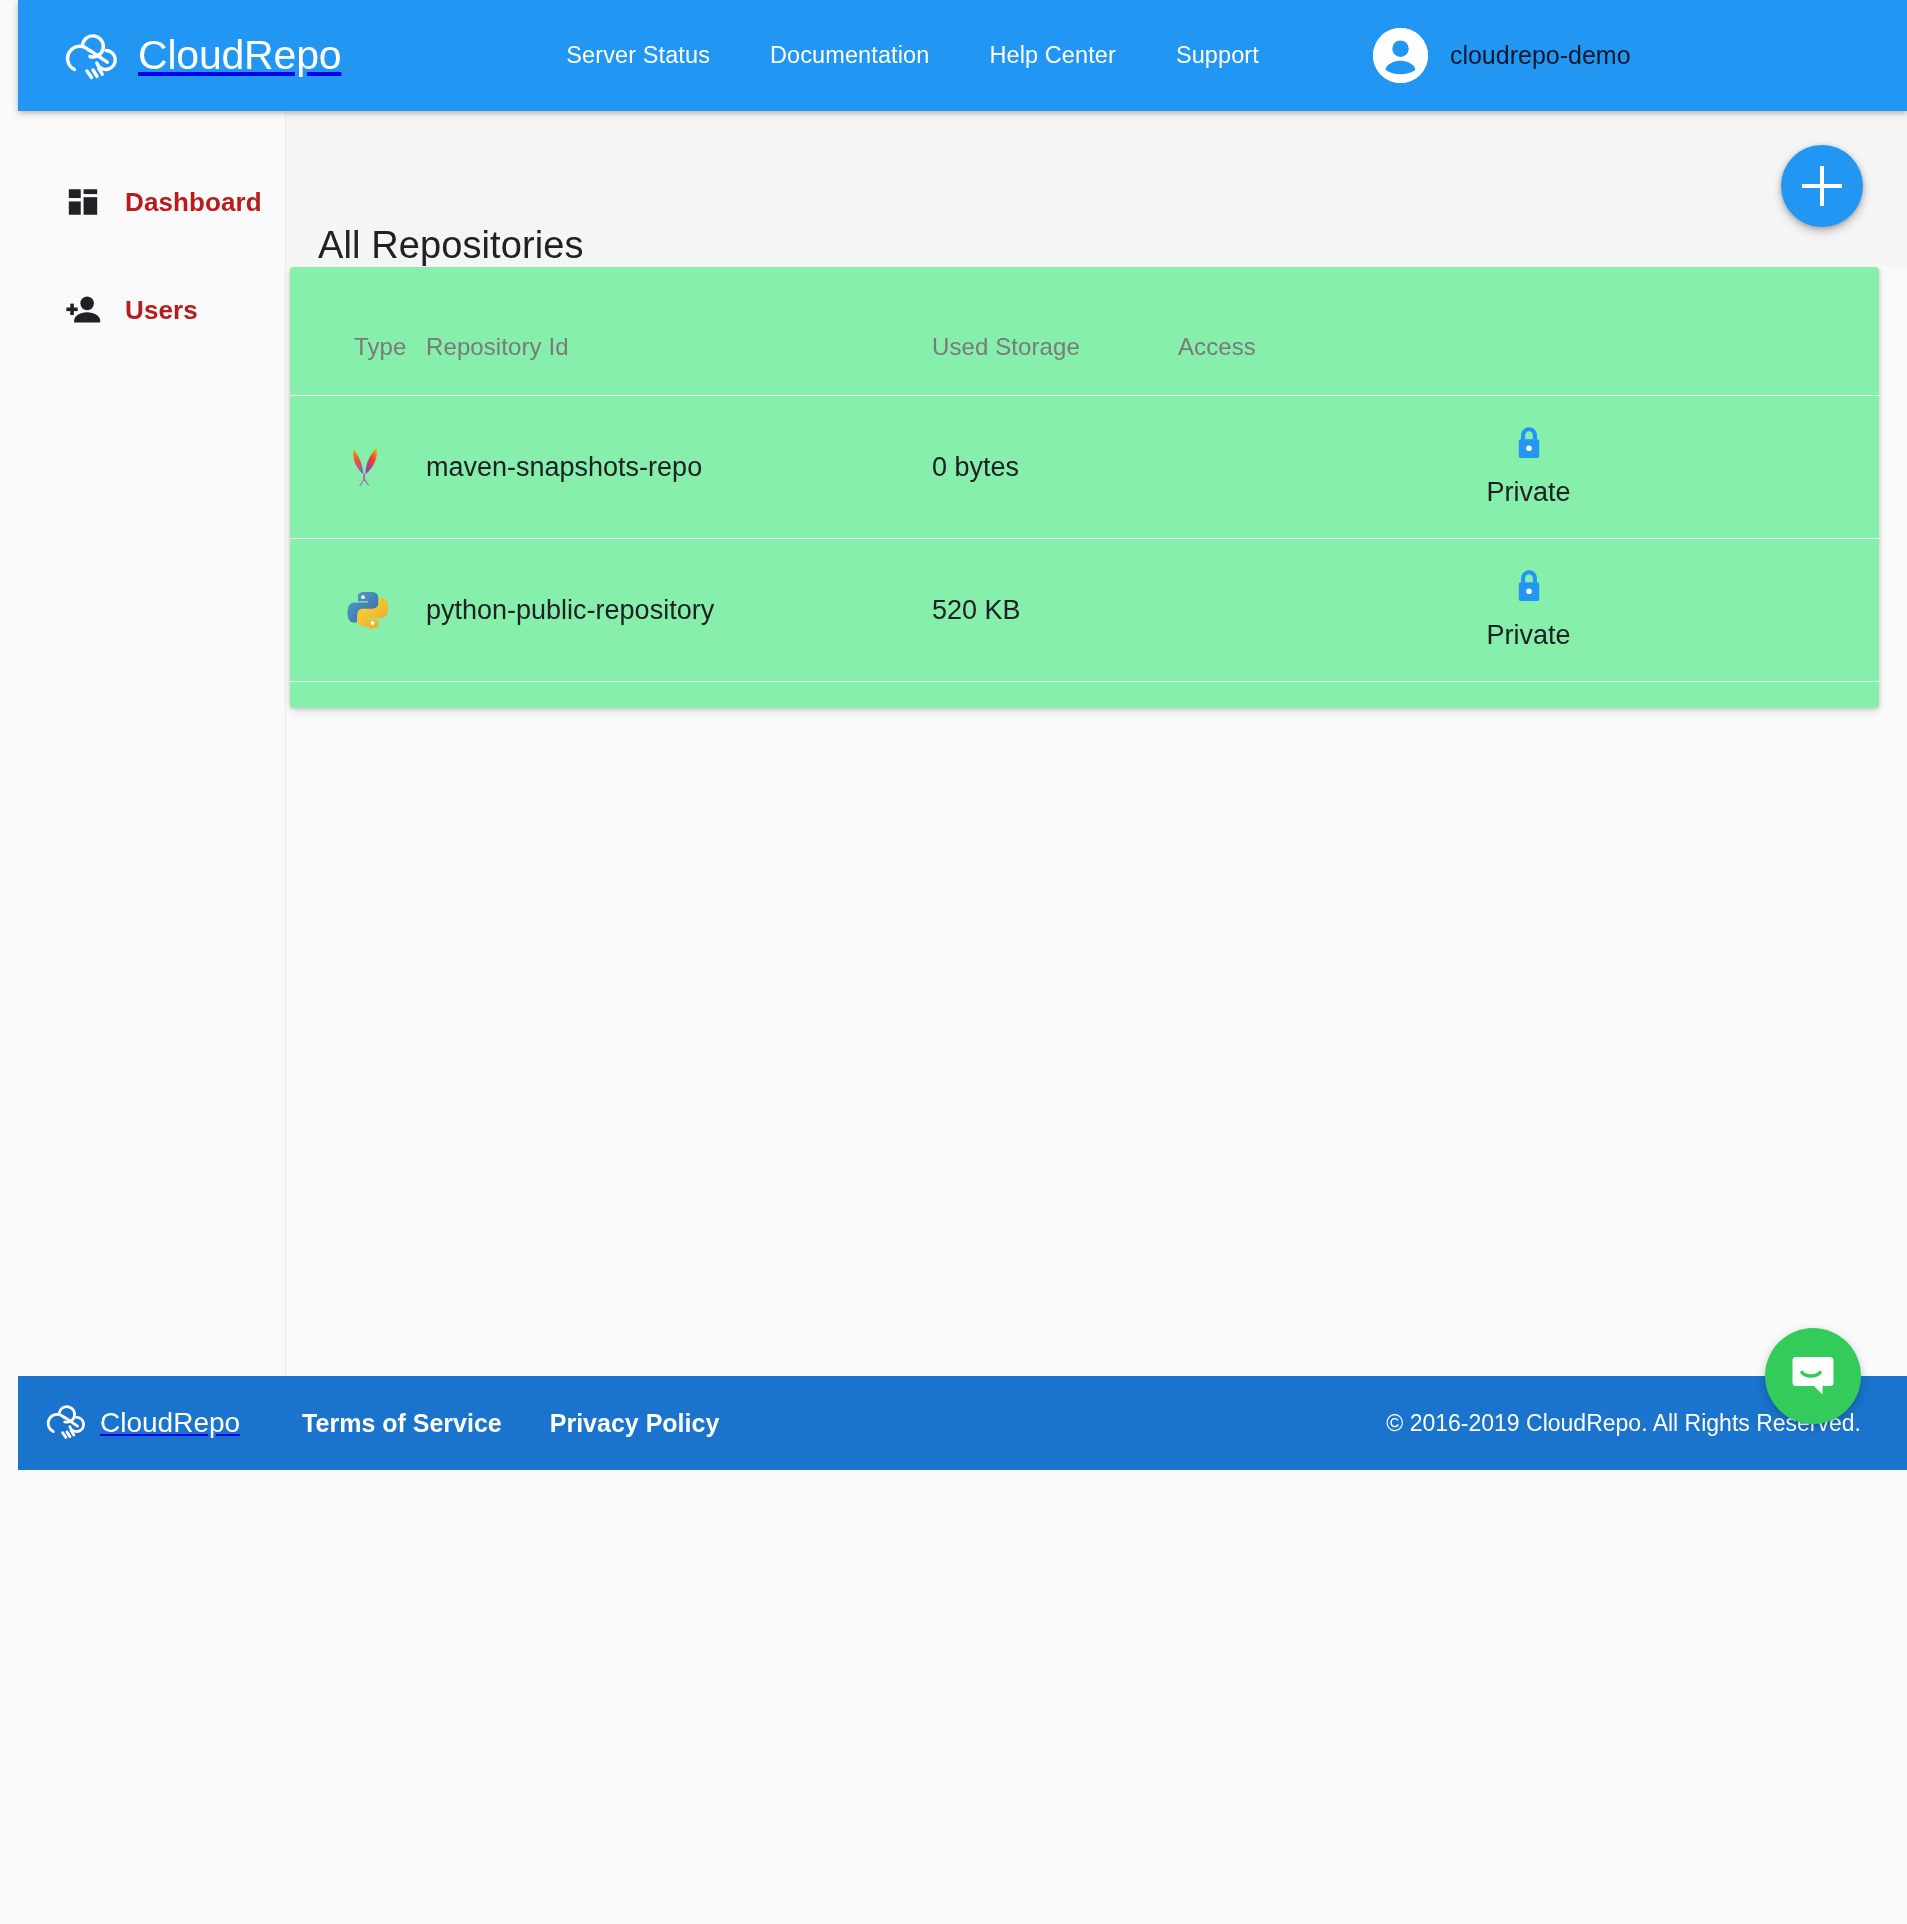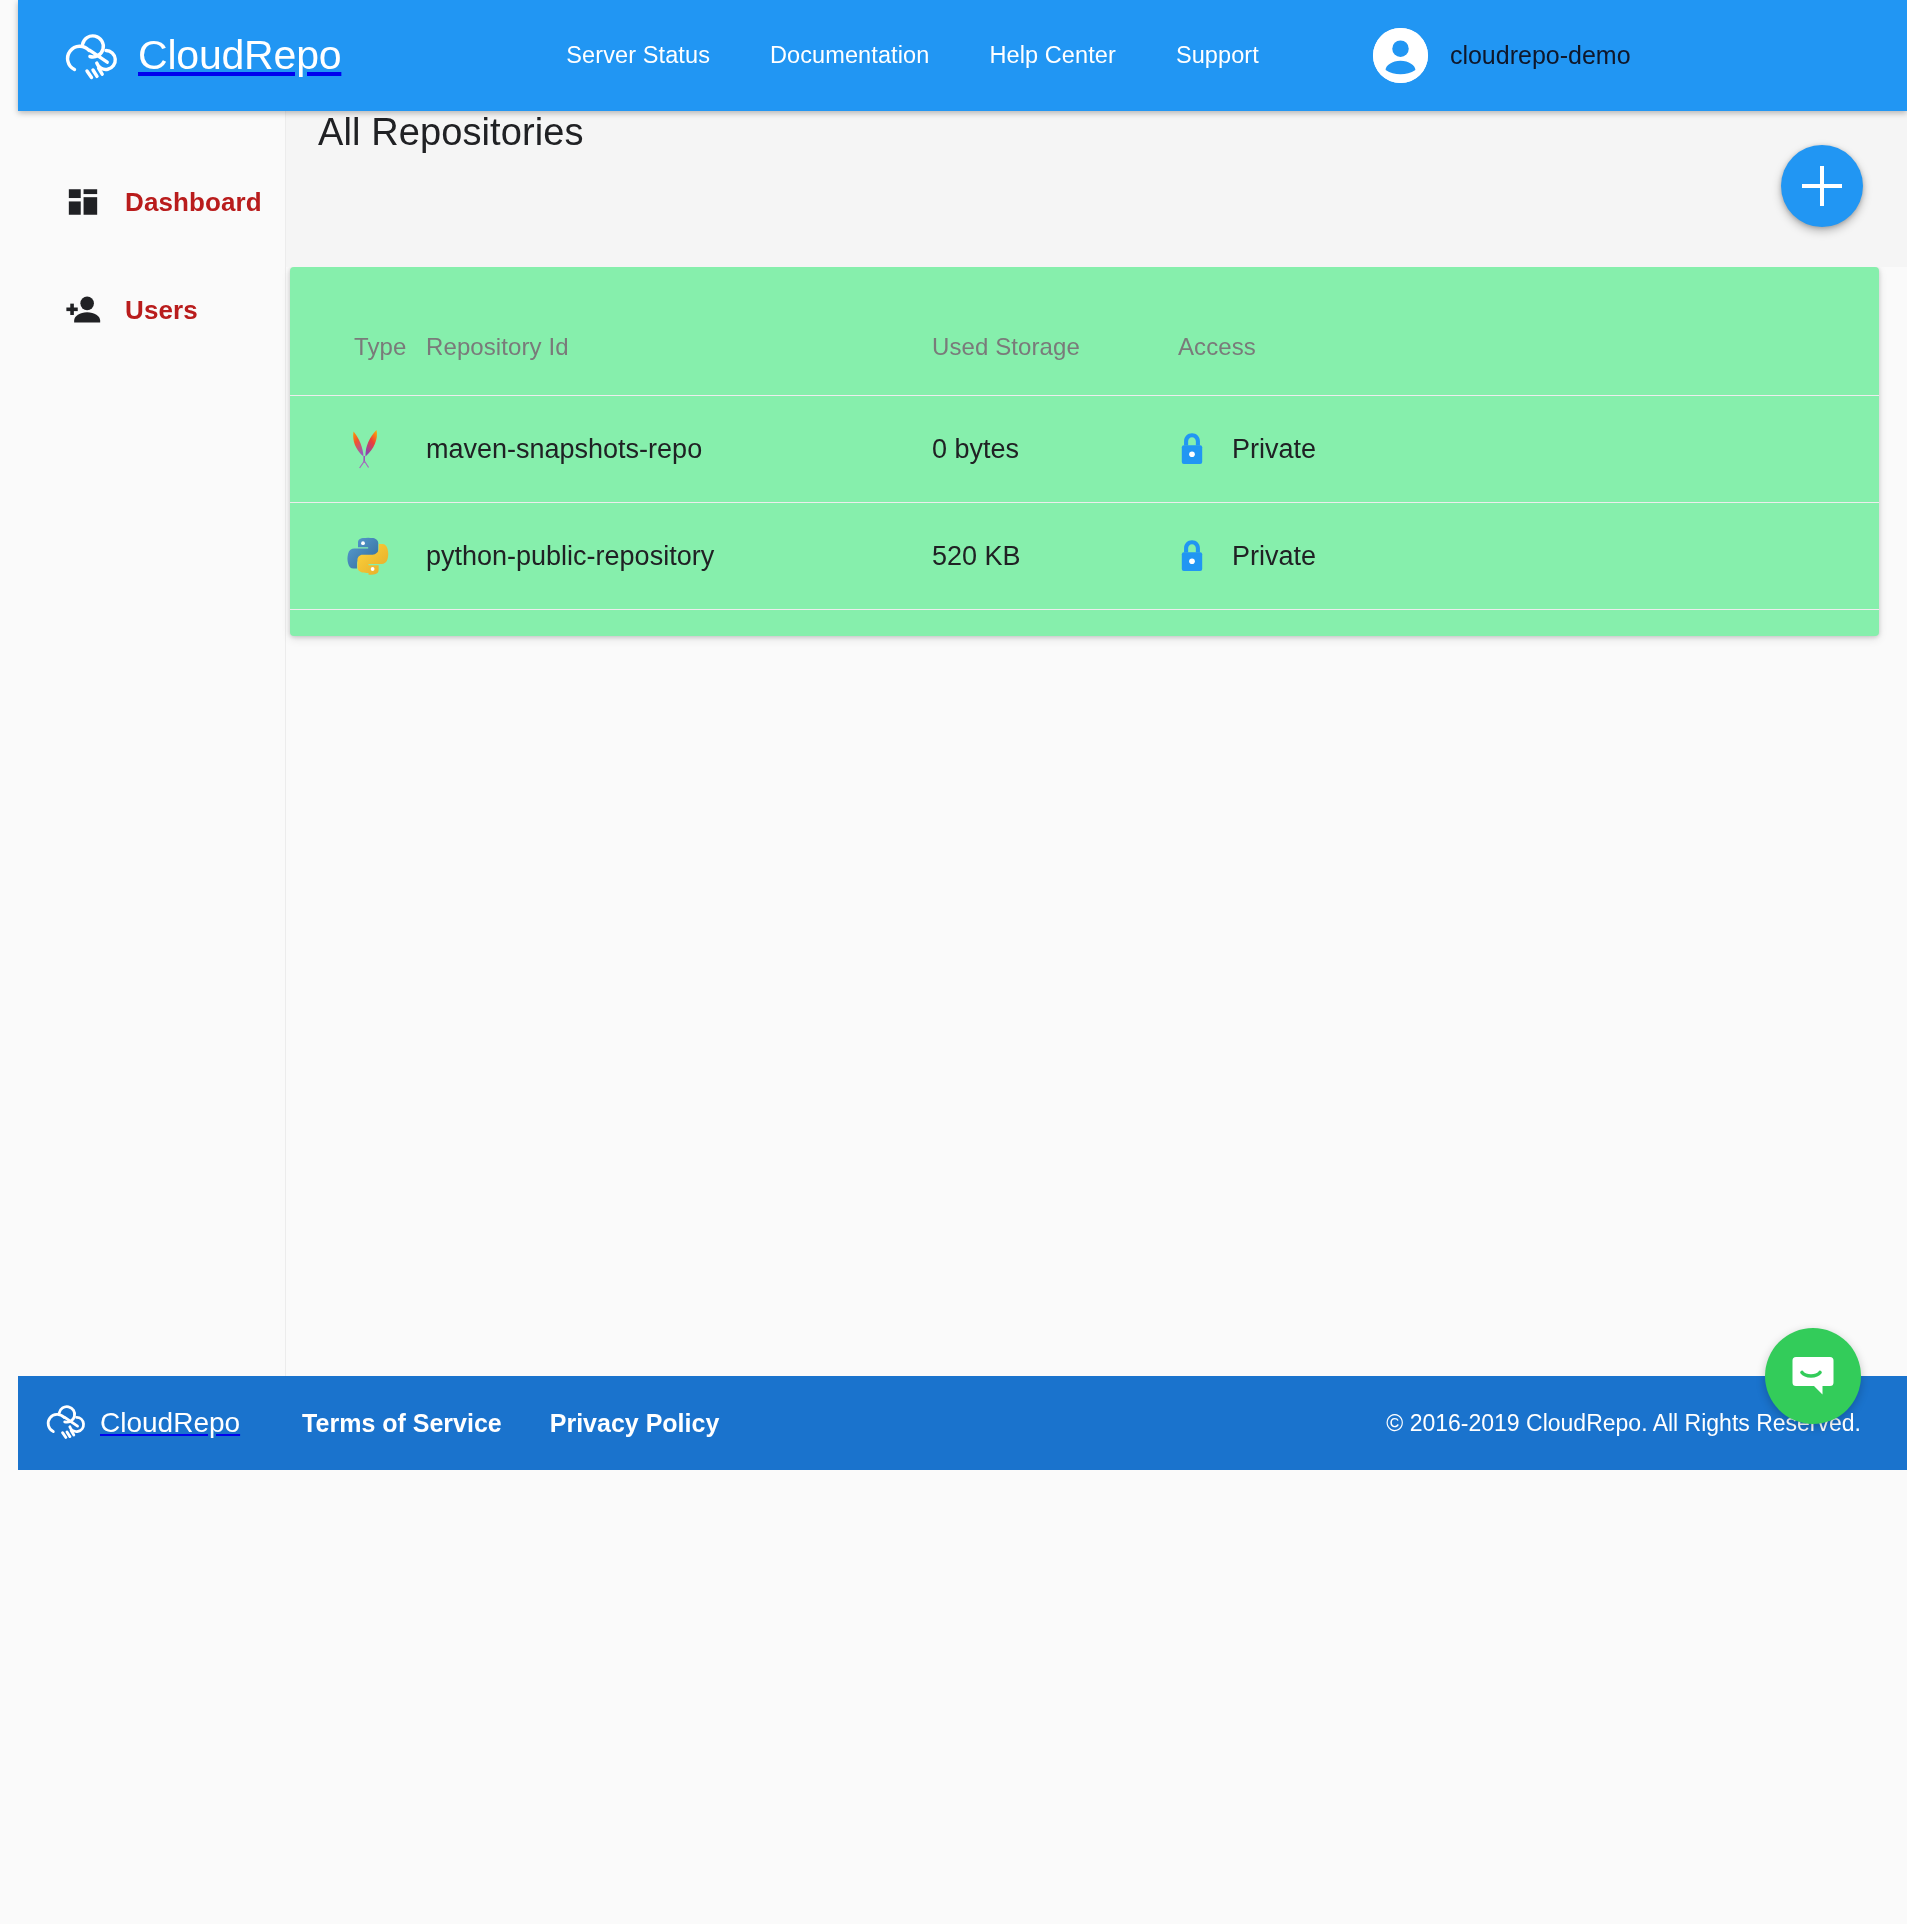--- a/index.html
+++ b/index.html
@@ -137,21 +137,21 @@
     flex: 1;
     min-width: 0;
     position: relative;
     padding: 0;
   }
 
   .content-header {
     height: 156px;
     background: #f5f5f5;
     display: flex;
-    align-items: flex-start;
+    align-items: flex-end;
     padding: 0 44px 0 32px;
     position: relative;
   }
   .content-title {
     font-size: 38px;
     font-weight: 500;
     color: #202124;
     letter-spacing: 0.1px;
   }
 
@@ -226,21 +226,22 @@
 
   .lang-icon {
     width: 44px;
     height: 46px;
     display: block;
   }
 
   .access-cell {
     display: flex;
     align-items: center;
-    gap: 26px;
+    gap: 17px;
+    flex-direction: column;
   }
   .lock-icon { flex: none; display: block; }
 
   
   .footer {
     height: 94px;
     min-height: 94px;
     background: #1a73cd;
     display: flex;
     align-items: center;

